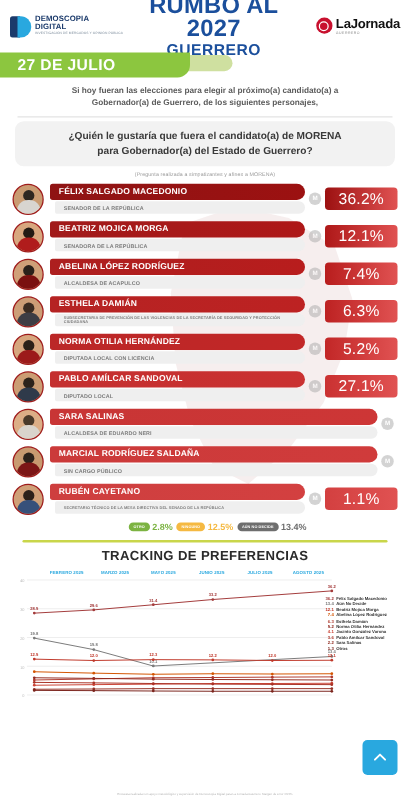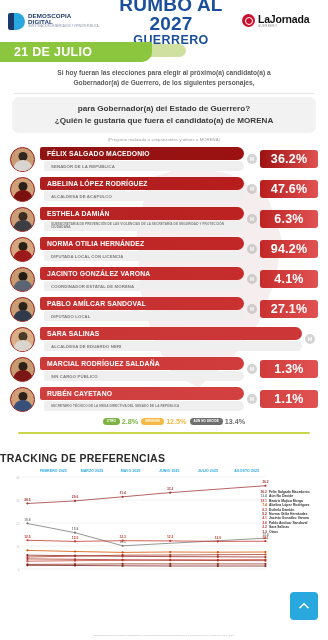--- a/index.html
+++ b/index.html
@@ -42,21 +42,21 @@
   .title-block { flex:1; text-align:center; }
   .title-main {
     font-size:19px; font-weight:bold; color:#1b4f9c; letter-spacing:.2px;
     line-height:1.02;
   }
   .title-sub {
     font-size:12.5px; font-weight:bold; color:#1b4f9c; letter-spacing:.4px;
     line-height:1.05;
   }
 
-  .brand-right { width:78px; display:flex; align-items:center; justify-content:flex-start; gap:3px; }
+  .brand-right { width:78px; display:flex; align-items:center; justify-content:flex-end; gap:3px; }
   .lj-circle {
     width:13px; height:13px; border-radius:50%;
     background:#c8102e; position:relative; flex:0 0 auto;
     display:flex; align-items:center; justify-content:center;
   }
   .lj-circle::after {
     content:""; width:6px; height:6px; border-radius:50%;
     border:1.2px solid #fff;
   }
   .lj-text { line-height:1; text-align:left; }
@@ -149,41 +149,41 @@
     width:10px; height:10px; border-radius:50%;
     background:#b0b0b0; flex:0 0 auto; margin:0 3px;
     display:flex; align-items:center; justify-content:center;
     color:#fff; font-size:5px; font-weight:bold;
     opacity:.55;
   }
   .pct {
     width:58px; height:18px; flex:0 0 auto;
     border-radius:3px 3px 3px 3px;
     display:flex; align-items:center; justify-content:center;
-    color:#fff; font-weight:bold; font-size:12.5px; letter-spacing:.2px;
+    color:#fff; font-weight:normal; font-size:12.5px; letter-spacing:.2px;
   }
 
   
   .others {
     display:flex; justify-content:center;
     gap:3px; margin:3px 0 2px; position:relative; z-index:2;padding-left:20px;
   }
   .oth-item { display:flex; align-items:center; gap:2px; }
   .oth-chip {
     height:7px; border-radius:4px; display:flex; align-items:center;
     justify-content:center; color:#fff; font-size:3px; font-weight:bold;
     padding:0 4px; letter-spacing:.1px;
   }
   .oth-val { font-size:7.2px; font-weight:bold; }
 
   
   .track-sep { height:2px; background:#c9d64a; margin:6px 18px 0; border-radius:1px; }
   .track-title {
-    text-align:left; font-size:10.5px; font-weight:bold; color:#2b2b2b;
-    letter-spacing:.3px; margin-top:18px;
+    text-align:center; font-size:10.5px; font-weight:bold; color:#2b2b2b;
+    letter-spacing:.3px; margin-top:5px;
   }
   .chart-wrap { position:relative; margin:5px 4px 0 4px; height:118px; }
   .months {
     display:flex; padding-left:30px; padding-right:58px;
   }
   .month {
     flex:1; text-align:center; font-size:3.5px; font-weight:bold;
     color:#29a8df; letter-spacing:.1px;
   }
   .chart-svg { display:block; width:100%; height:100px; }
@@ -235,32 +235,32 @@
     <div class="lj-text">
       <div class="lj1">LaJornada</div>
       <div class="lj2">GUERRERO</div>
     </div>
   </div>
 </div>
 
 <div class="ribbon-wrap">
   <div class="ribbon-tail"></div>
   <div class="ribbon">
-    <span class="ribbon-text">21 DE JULIO</span>
+    <span class="ribbon-text">27 DE JULIO</span>
   </div>
 </div>
 
 <div class="q-intro">
   <div>Si hoy fueran las elecciones para elegir al próximo(a) candidato(a) a</div>
   <div>Gobernador(a) de Guerrero, de los siguientes personajes,</div>
 </div>
 <div class="q-divider"></div>
 <div class="q-box">
+  <div class="q-main">¿Quién le gustaría que fuera el candidato(a) de MORENA</div>
   <div class="q-main">para Gobernador(a) del Estado de Guerrero?</div>
-  <div class="q-main">¿Quién le gustaría que fuera el candidato(a) de MORENA</div>
 </div>
 <div class="q-note">(Pregunta realizada a simpatizantes y afines a MORENA)</div>
 
 <svg class="map-wm" viewBox="0 0 200 320">
   <path d="M30,40 L75,25 L120,35 L160,60 L175,105 L168,150 L150,195 L120,235 L85,265 L55,250 L35,210 L22,160 L18,100 Z" fill="#8b1a1a"></path>
 </svg>
 
 <div class="list">
     <div class="row">
       <div class="avatar" style="background: rgb(201, 155, 114);">
@@ -268,30 +268,42 @@
         <div class="av-body" style="background: rgb(216, 213, 208);"></div>
       </div>
       <div class="namewrap">
         <div class="namebar" style="background: linear-gradient(90deg, rgb(143, 20, 20) 0%, rgb(156, 17, 17) 100%);">FÉLIX SALGADO MACEDONIO</div>
         <div class="rolebar">SENADOR DE LA REPÚBLICA</div>
       </div>
       <div class="party">M</div>
       <div class="pct" style="background: linear-gradient(90deg, rgb(156, 17, 17) 0%, rgb(224, 82, 82) 100%);">36.2%</div>
     </div>
     <div class="row">
+      <div class="avatar" style="background: rgb(216, 167, 127);">
+        <div class="av-head" style="background: rgb(35, 26, 20);"></div>
+        <div class="av-body" style="background: rgb(176, 28, 28);"></div>
+      </div>
+      <div class="namewrap">
+        <div class="namebar" style="background: linear-gradient(90deg, rgb(161, 26, 26) 0%, rgb(174, 24, 24) 100%);">BEATRIZ MOJICA MORGA</div>
+        <div class="rolebar">SENADORA DE LA REPÚBLICA</div>
+      </div>
+      <div class="party">M</div>
+      <div class="pct" style="background: linear-gradient(90deg, rgb(174, 24, 24) 0%, rgb(224, 82, 82) 100%);">12.1%</div>
+    </div>
+    <div class="row">
       <div class="avatar" style="background: rgb(208, 160, 120);">
         <div class="av-head" style="background: rgb(43, 33, 26);"></div>
         <div class="av-body" style="background: rgb(122, 16, 16);"></div>
       </div>
       <div class="namewrap">
         <div class="namebar" style="background: linear-gradient(90deg, rgb(173, 31, 31) 0%, rgb(184, 29, 29) 100%);">ABELINA LÓPEZ RODRÍGUEZ</div>
         <div class="rolebar">ALCALDESA DE ACAPULCO</div>
       </div>
       <div class="party">M</div>
-      <div class="pct" style="background: linear-gradient(90deg, rgb(184, 29, 29) 0%, rgb(224, 82, 82) 100%);">47.6%</div>
+      <div class="pct" style="background: linear-gradient(90deg, rgb(184, 29, 29) 0%, rgb(224, 82, 82) 100%);">7.4%</div>
     </div>
     <div class="row">
       <div class="avatar" style="background: rgb(204, 158, 119);">
         <div class="av-head" style="background: rgb(58, 44, 34);"></div>
         <div class="av-body" style="background: rgb(61, 61, 68);"></div>
       </div>
       <div class="namewrap">
         <div class="namebar" style="background: linear-gradient(90deg, rgb(181, 35, 35) 0%, rgb(189, 34, 34) 100%);">ESTHELA DAMIÁN</div>
         <div class="rolebar two">SUBSECRETARIA DE PREVENCIÓN DE LAS VIOLENCIAS DE LA SECRETARÍA DE SEGURIDAD Y PROTECCIÓN CIUDADANA</div>
       </div>
@@ -301,33 +313,21 @@
     <div class="row">
       <div class="avatar" style="background: rgb(214, 166, 126);">
         <div class="av-head" style="background: rgb(42, 32, 24);"></div>
         <div class="av-body" style="background: rgb(156, 26, 26);"></div>
       </div>
       <div class="namewrap">
         <div class="namebar" style="background: linear-gradient(90deg, rgb(187, 39, 39) 0%, rgb(194, 39, 39) 100%);">NORMA OTILIA HERNÁNDEZ</div>
         <div class="rolebar">DIPUTADA LOCAL CON LICENCIA</div>
       </div>
       <div class="party">M</div>
-      <div class="pct" style="background: linear-gradient(90deg, rgb(194, 39, 39) 0%, rgb(224, 82, 82) 100%);">94.2%</div>
-    </div>
-    <div class="row">
-      <div class="avatar" style="background: rgb(199, 154, 112);">
-        <div class="av-head" style="background: rgb(36, 28, 21);"></div>
-        <div class="av-body" style="background: rgb(90, 100, 114);"></div>
-      </div>
-      <div class="namewrap">
-        <div class="namebar" style="background: linear-gradient(90deg, rgb(192, 43, 43) 0%, rgb(198, 44, 44) 100%);">JACINTO GONZÁLEZ VARONA</div>
-        <div class="rolebar">COORDINADOR ESTATAL DE MORENA</div>
-      </div>
-      <div class="party">M</div>
-      <div class="pct" style="background: linear-gradient(90deg, rgb(198, 44, 44) 0%, rgb(224, 82, 82) 100%);">4.1%</div>
+      <div class="pct" style="background: linear-gradient(90deg, rgb(194, 39, 39) 0%, rgb(224, 82, 82) 100%);">5.2%</div>
     </div>
     <div class="row">
       <div class="avatar" style="background: rgb(203, 157, 116);">
         <div class="av-head" style="background: rgb(45, 35, 27);"></div>
         <div class="av-body" style="background: rgb(47, 58, 74);"></div>
       </div>
       <div class="namewrap">
         <div class="namebar" style="background: linear-gradient(90deg, rgb(196, 48, 48) 0%, rgb(202, 49, 49) 100%);">PABLO AMÍLCAR SANDOVAL</div>
         <div class="rolebar">DIPUTADO LOCAL</div>
       </div>
@@ -348,21 +348,20 @@
     <div class="row">
       <div class="avatar" style="background: rgb(200, 154, 112);">
         <div class="av-head" style="background: rgb(43, 33, 26);"></div>
         <div class="av-body" style="background: rgb(124, 22, 22);"></div>
       </div>
       <div class="namewrap">
         <div class="namebar" style="background: linear-gradient(90deg, rgb(203, 58, 58) 0%, rgb(208, 59, 59) 100%);">MARCIAL RODRÍGUEZ SALDAÑA</div>
         <div class="rolebar">SIN CARGO PÚBLICO</div>
       </div>
       <div class="party">M</div>
-      <div class="pct" style="background: linear-gradient(90deg, rgb(208, 59, 59) 0%, rgb(224, 82, 82) 100%);">1.3%</div>
     </div>
     <div class="row">
       <div class="avatar" style="background: rgb(207, 160, 120);">
         <div class="av-head" style="background: rgb(43, 33, 26);"></div>
         <div class="av-body" style="background: rgb(54, 80, 122);"></div>
       </div>
       <div class="namewrap">
         <div class="namebar" style="background: linear-gradient(90deg, rgb(206, 63, 63) 0%, rgb(211, 64, 64) 100%);">RUBÉN CAYETANO</div>
         <div class="rolebar two">SECRETARIO TÉCNICO DE LA MESA DIRECTIVA DEL SENADO DE LA REPÚBLICA</div>
       </div>

